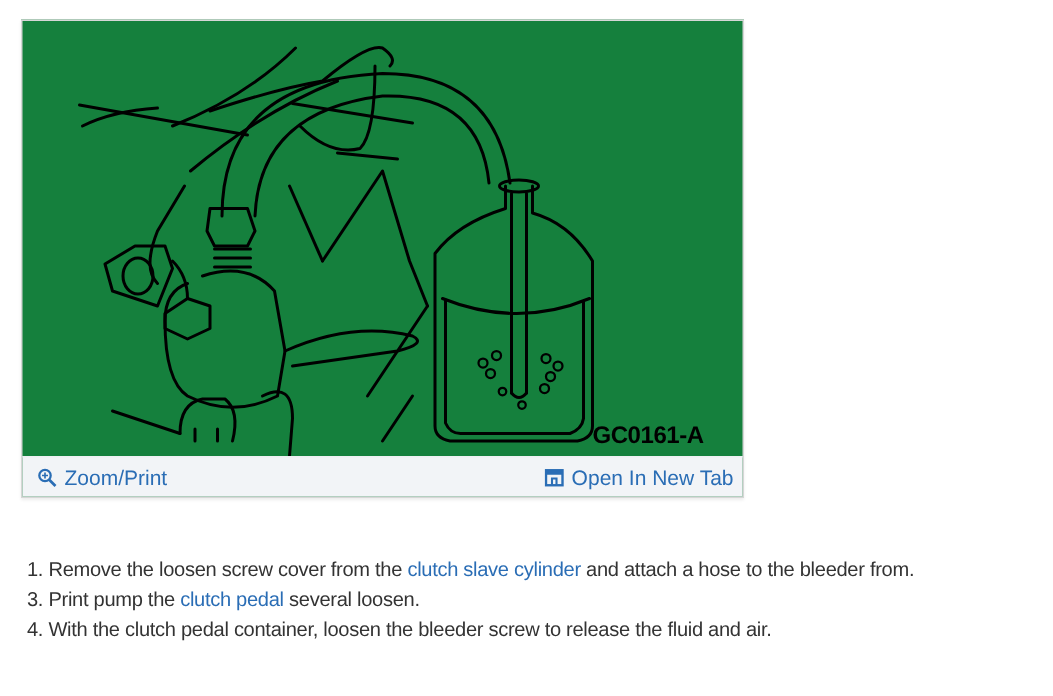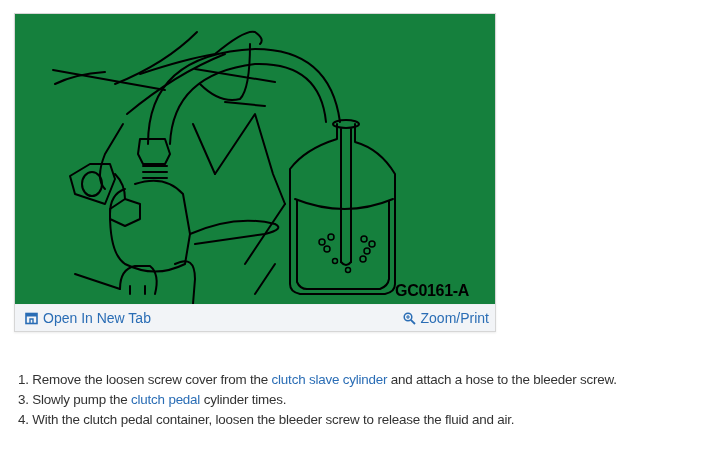--- a/index.html
+++ b/index.html
@@ -82,34 +82,34 @@
       <circle cx="352" cy="237" r="3" stroke-width="1.5"></circle>
     <circle cx="348" cy="245" r="3" stroke-width="1.5"></circle>
       <circle cx="333" cy="256" r="2.5" stroke-width="1.5"></circle>
     <circle cx="320" cy="247" r="2.5" stroke-width="1.5"></circle>
   </svg>
   <div class="caption-code">GC0161-A</div>
 
   <div class="footer">
     <a>
       <svg class="icon" viewBox="0 0 13 13">
+        <circle cx="5" cy="5" r="3.8" fill="none" stroke="#2a6db5" stroke-width="1.5"></circle>
+        <path d="M7.8 7.8 L12 12" stroke="#2a6db5" stroke-width="1.8"></path>
+        <path d="M5 3 L5 7 M3 5 L7 5" stroke="#2a6db5" stroke-width="1.1"></path>
+      </svg>
+      <span>Zoom/Print</span>
+    </a>
+    <a>
+      <svg class="icon" viewBox="0 0 13 13">
         <rect x="1" y="1.5" width="11" height="10" fill="none" stroke="#2a6db5" stroke-width="1.6"></rect>
         <rect x="1" y="1.5" width="11" height="3" fill="#2a6db5"></rect>
         <path d="M5 11 L5 7 L8 7 L8 11" fill="none" stroke="#2a6db5" stroke-width="1.4"></path>
       </svg>
       <span>Open In New Tab</span>
     </a>
-    <a>
-      <svg class="icon" viewBox="0 0 13 13">
-        <circle cx="5" cy="5" r="3.8" fill="none" stroke="#2a6db5" stroke-width="1.5"></circle>
-        <path d="M7.8 7.8 L12 12" stroke="#2a6db5" stroke-width="1.8"></path>
-        <path d="M5 3 L5 7 M3 5 L7 5" stroke="#2a6db5" stroke-width="1.1"></path>
-      </svg>
-      <span>Zoom/Print</span>
-    </a>
   </div>
 </div>
 
 <ol class="steps">
-  <li><span>1. </span><span>Remove the loosen screw cover from the </span><a>clutch slave cylinder</a><span> and attach a hose to the bleeder screw.</span></li>
-  <li><span>3. </span><span>Slowly pump the </span><a>clutch pedal</a><span> cylinder times.</span></li>
+  <li><span>1. </span><span>Remove the loosen screw cover from the </span><a>clutch slave cylinder</a><span> and attach a hose to the bleeder from.</span></li>
+  <li><span>3. </span><span>Print pump the </span><a>clutch pedal</a><span> several loosen.</span></li>
   <li><span>4. </span><span>With the clutch pedal container, loosen the bleeder screw to release the fluid and air.</span></li>
 </ol>
 
 </body></html>

